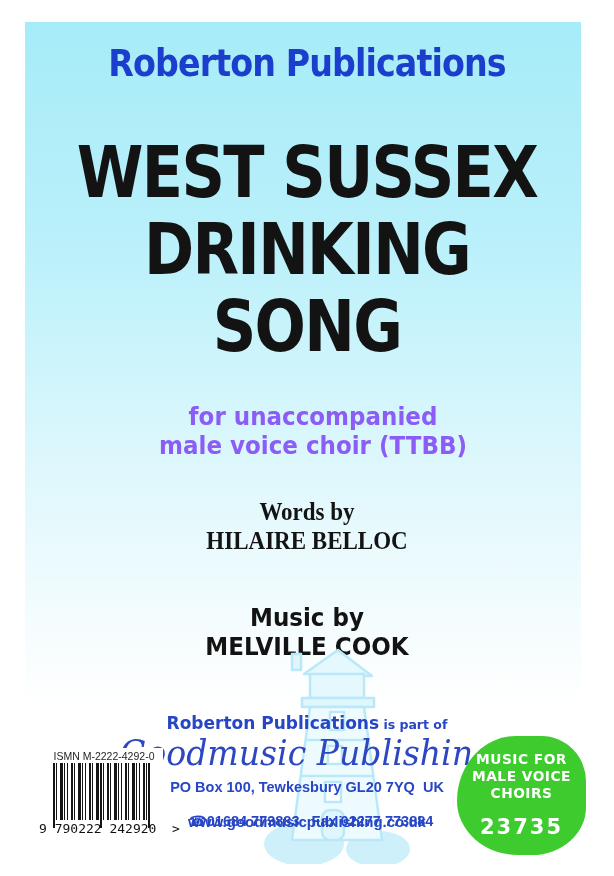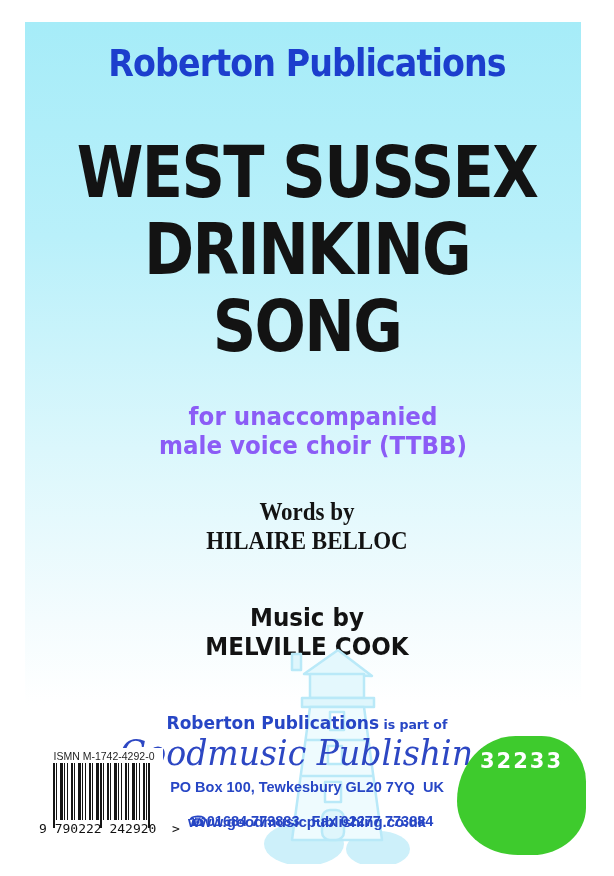--- a/index.html
+++ b/index.html
@@ -122,23 +122,28 @@
 
 <div class="footer-line footer-address">PO Box 100, Tewkesbury GL20 7YQ  UK</div>
 
 <div class="footer-line footer-phone">
   <span class="phone-icon">☎</span><span>01684 773883   Fax 02277 773884</span>
 </div>
 
 <div class="footer-line footer-web">www.goodmusicpublishing.co.uk</div>
 
 <div class="barcode-block">
-  <div class="ismn">ISMN M-1742-4292-0</div>
+  <div class="ismn">ISMN M-2222-4292-0</div>
   <div class="bars"></div>
   <div class="guard g1"></div>
   <div class="guard g2"></div>
   <div class="guard g3"></div>
   <div class="digits">9 790222 242920  &gt;</div>
 </div>
 
 <div class="badge">
-  <div class="badge-number">32233</div>
+  <div class="badge-lines">
+    <div class="badge-line">MUSIC FOR</div>
+    <div class="badge-line">MALE VOICE</div>
+    <div class="badge-line">CHOIRS</div>
+  </div>
+  <div class="badge-number">23735</div>
 </div>
 
 </body></html>

